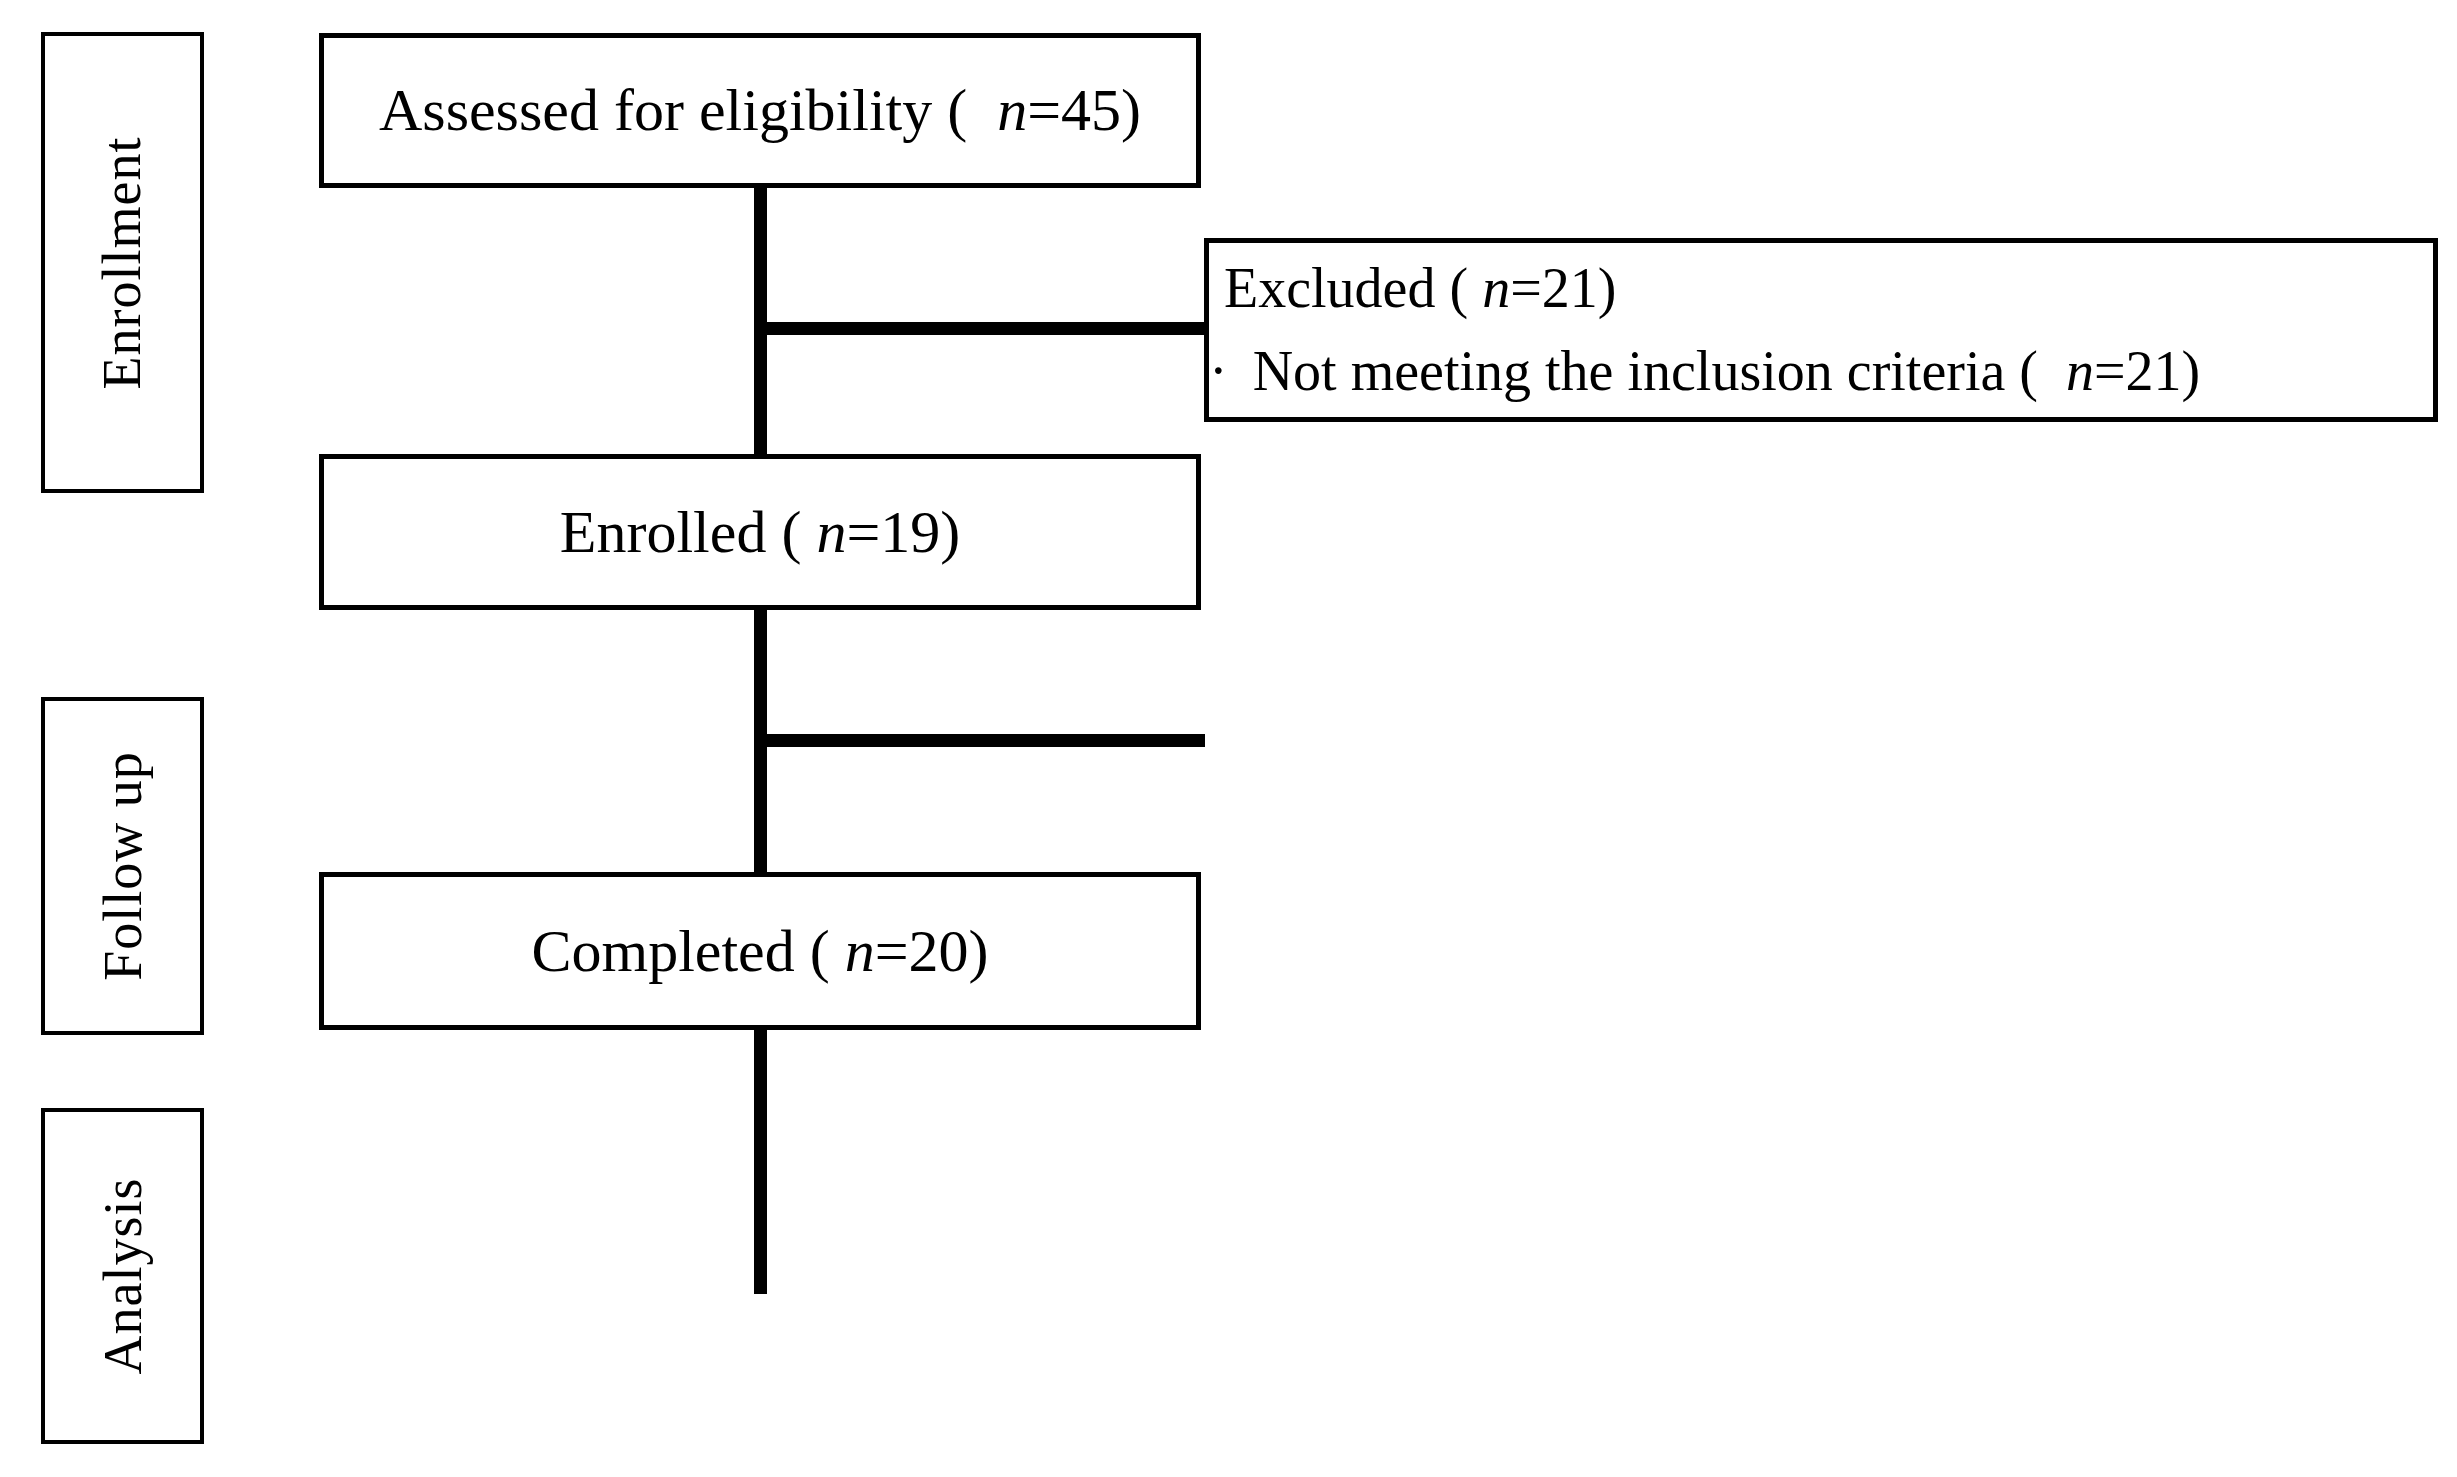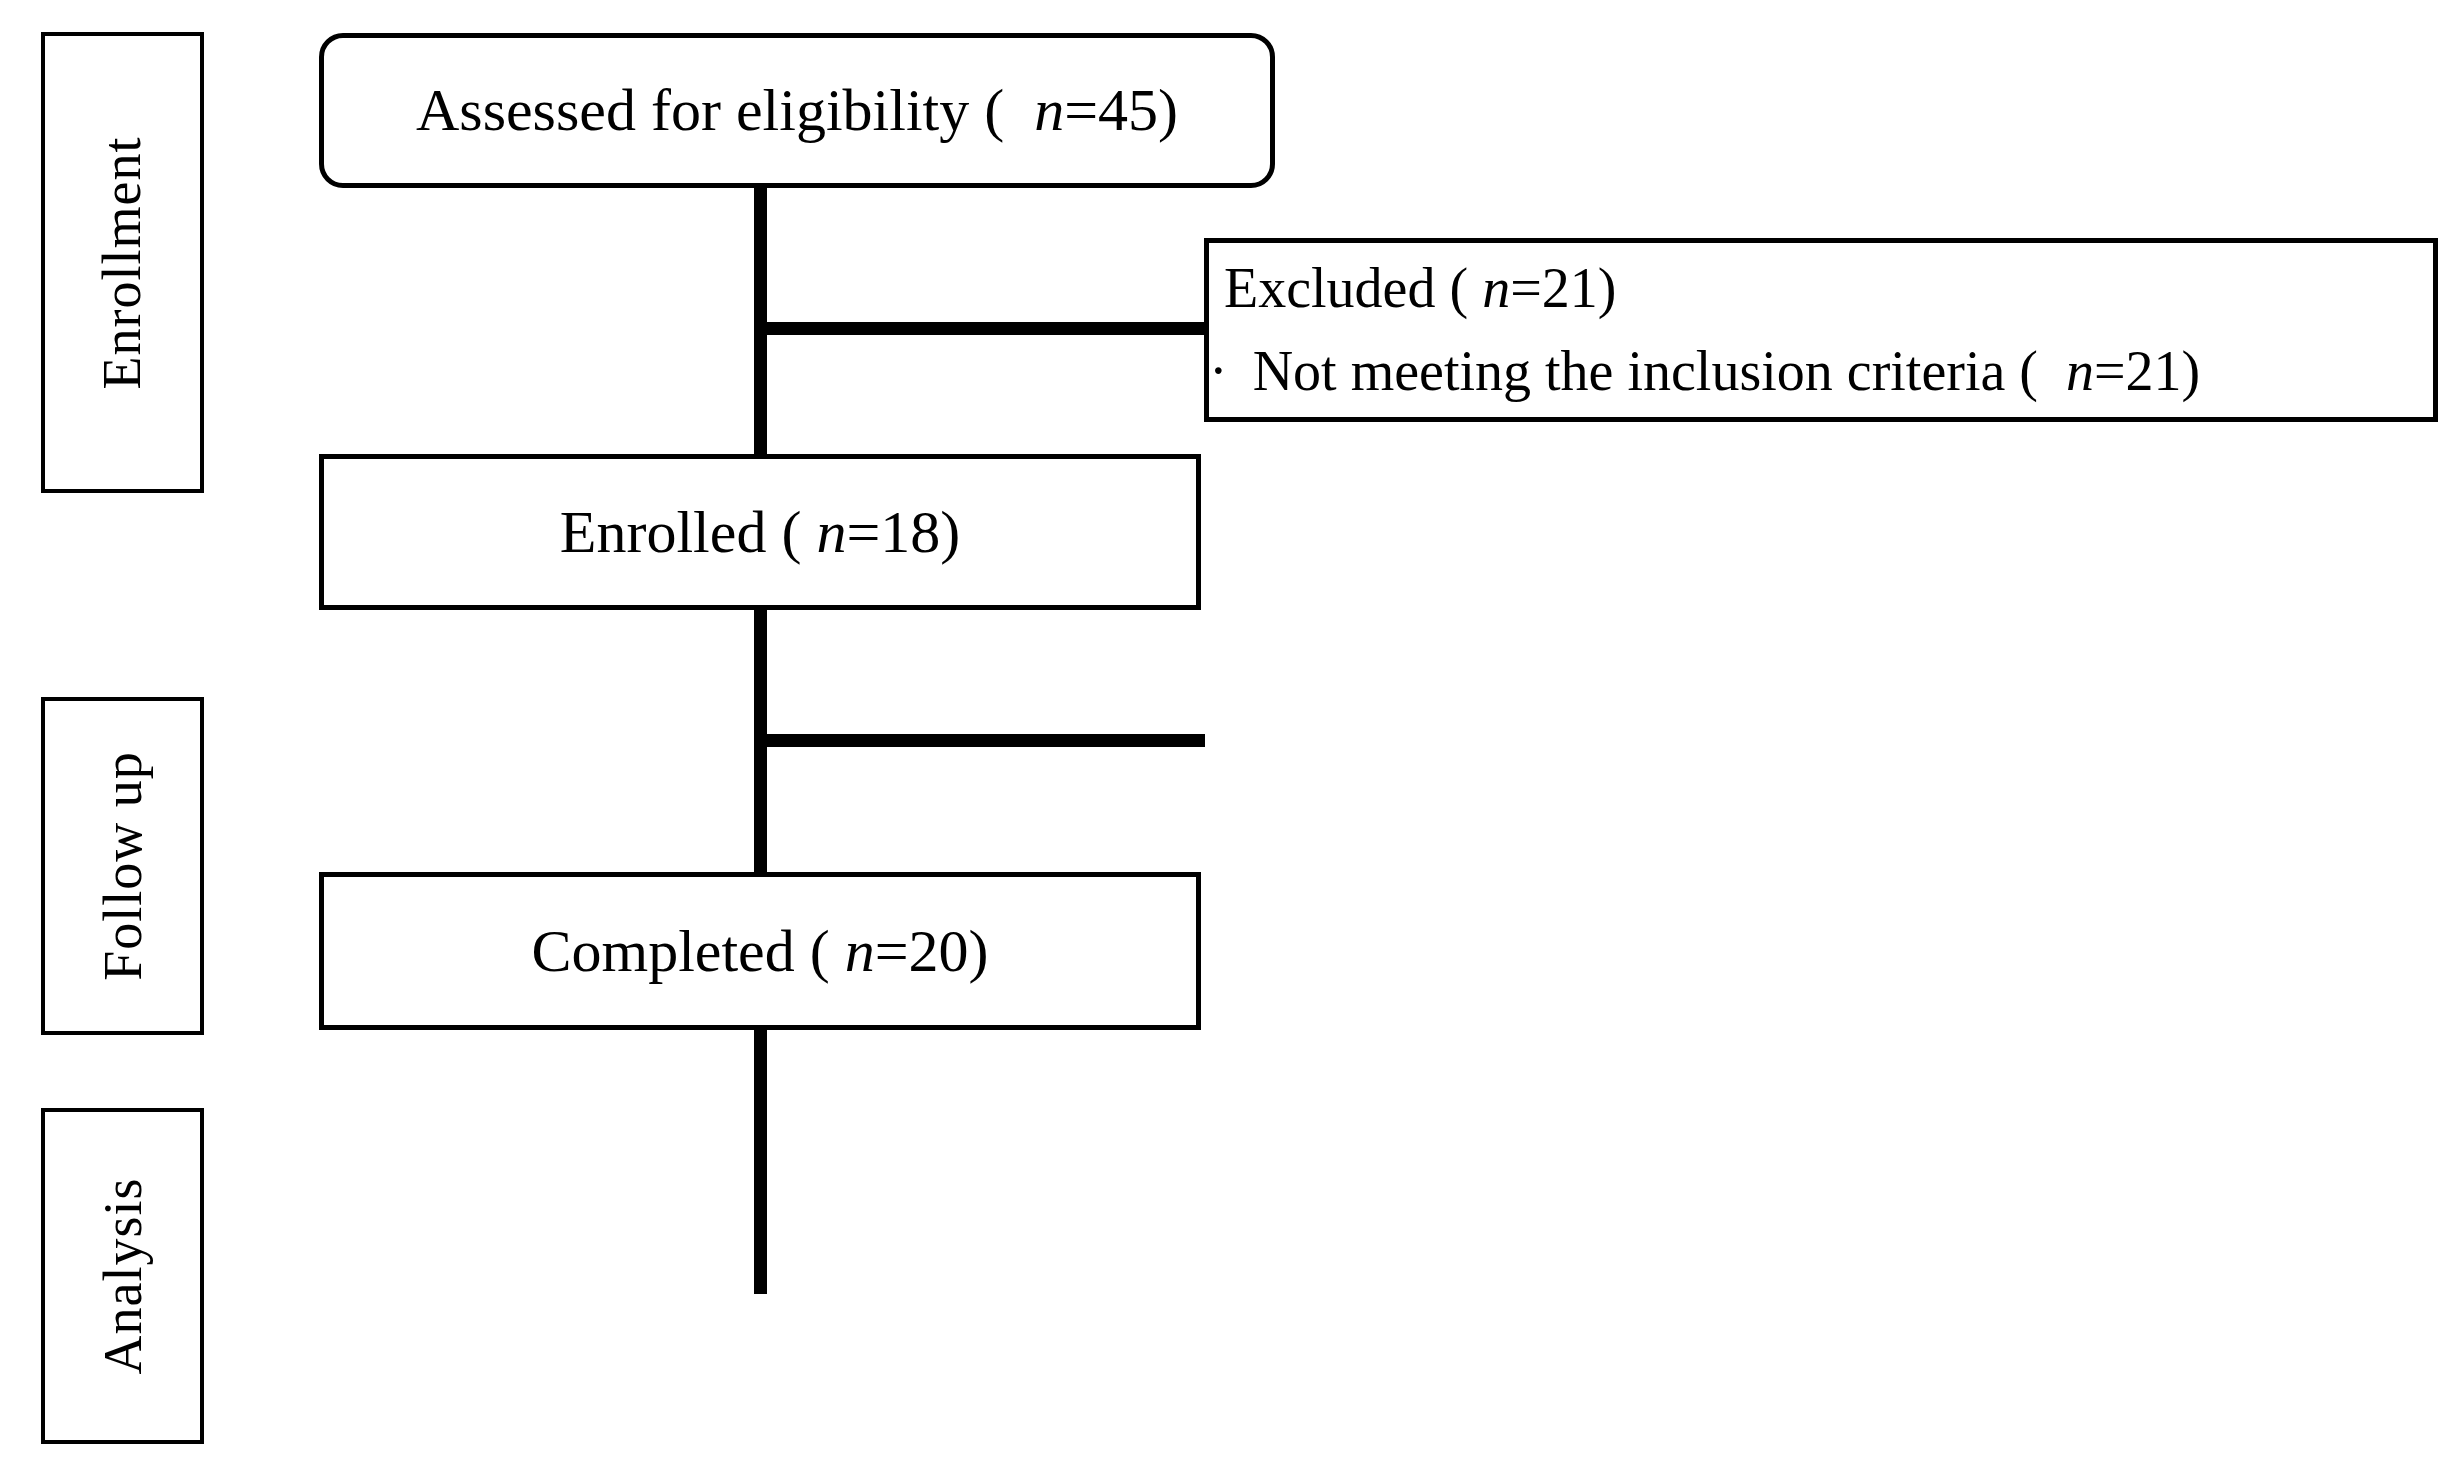--- a/index.html
+++ b/index.html
@@ -82,26 +82,26 @@
   <div class="box stage" style="left:41px; top:32px; width:163px; height:461px;">
     <span class="vtext">Enrollment</span>
   </div>
   <div class="box stage" style="left:41px; top:697px; width:163px; height:338px;">
     <span class="vtext">Follow up</span>
   </div>
   <div class="box stage" style="left:41px; top:1108px; width:163px; height:336px;">
     <span class="vtext">Analysis</span>
   </div>
 
-  <div class="box flowbox" style="left:319px; top:33px; width:956px; height:155px;border-radius:24px;">
+  <div class="box flowbox" style="left:319px; top:33px; width:882px; height:155px;">
     <span><span>Assessed for eligibility (&nbsp;&nbsp;</span><span class="nvar">n</span><span>=45)</span></span>
   </div>
 
   <div class="box flowbox" style="left:319px; top:454px; width:882px; height:156px;">
-    <span><span>Enrolled (&nbsp;</span><span class="nvar">n</span><span>=18)</span></span>
+    <span><span>Enrolled (&nbsp;</span><span class="nvar">n</span><span>=19)</span></span>
   </div>
 
   <div class="box flowbox" style="left:319px; top:872px; width:882px; height:158px;">
     <span><span>Completed (&nbsp;</span><span class="nvar">n</span><span>=20)</span></span>
   </div>
 
 
   <div class="box sidebox" style="left:1204px; top:238px; width:1234px; height:184px;">
     <div class="titleline"><span>Excluded (&nbsp;</span><span class="nvar">n</span><span>=21)</span></div>
     <div class="bulletline"><span class="bdot">·</span><span>Not meeting the inclusion criteria (&nbsp;&nbsp;</span><span class="nvar">n</span><span>=21)</span></div>

